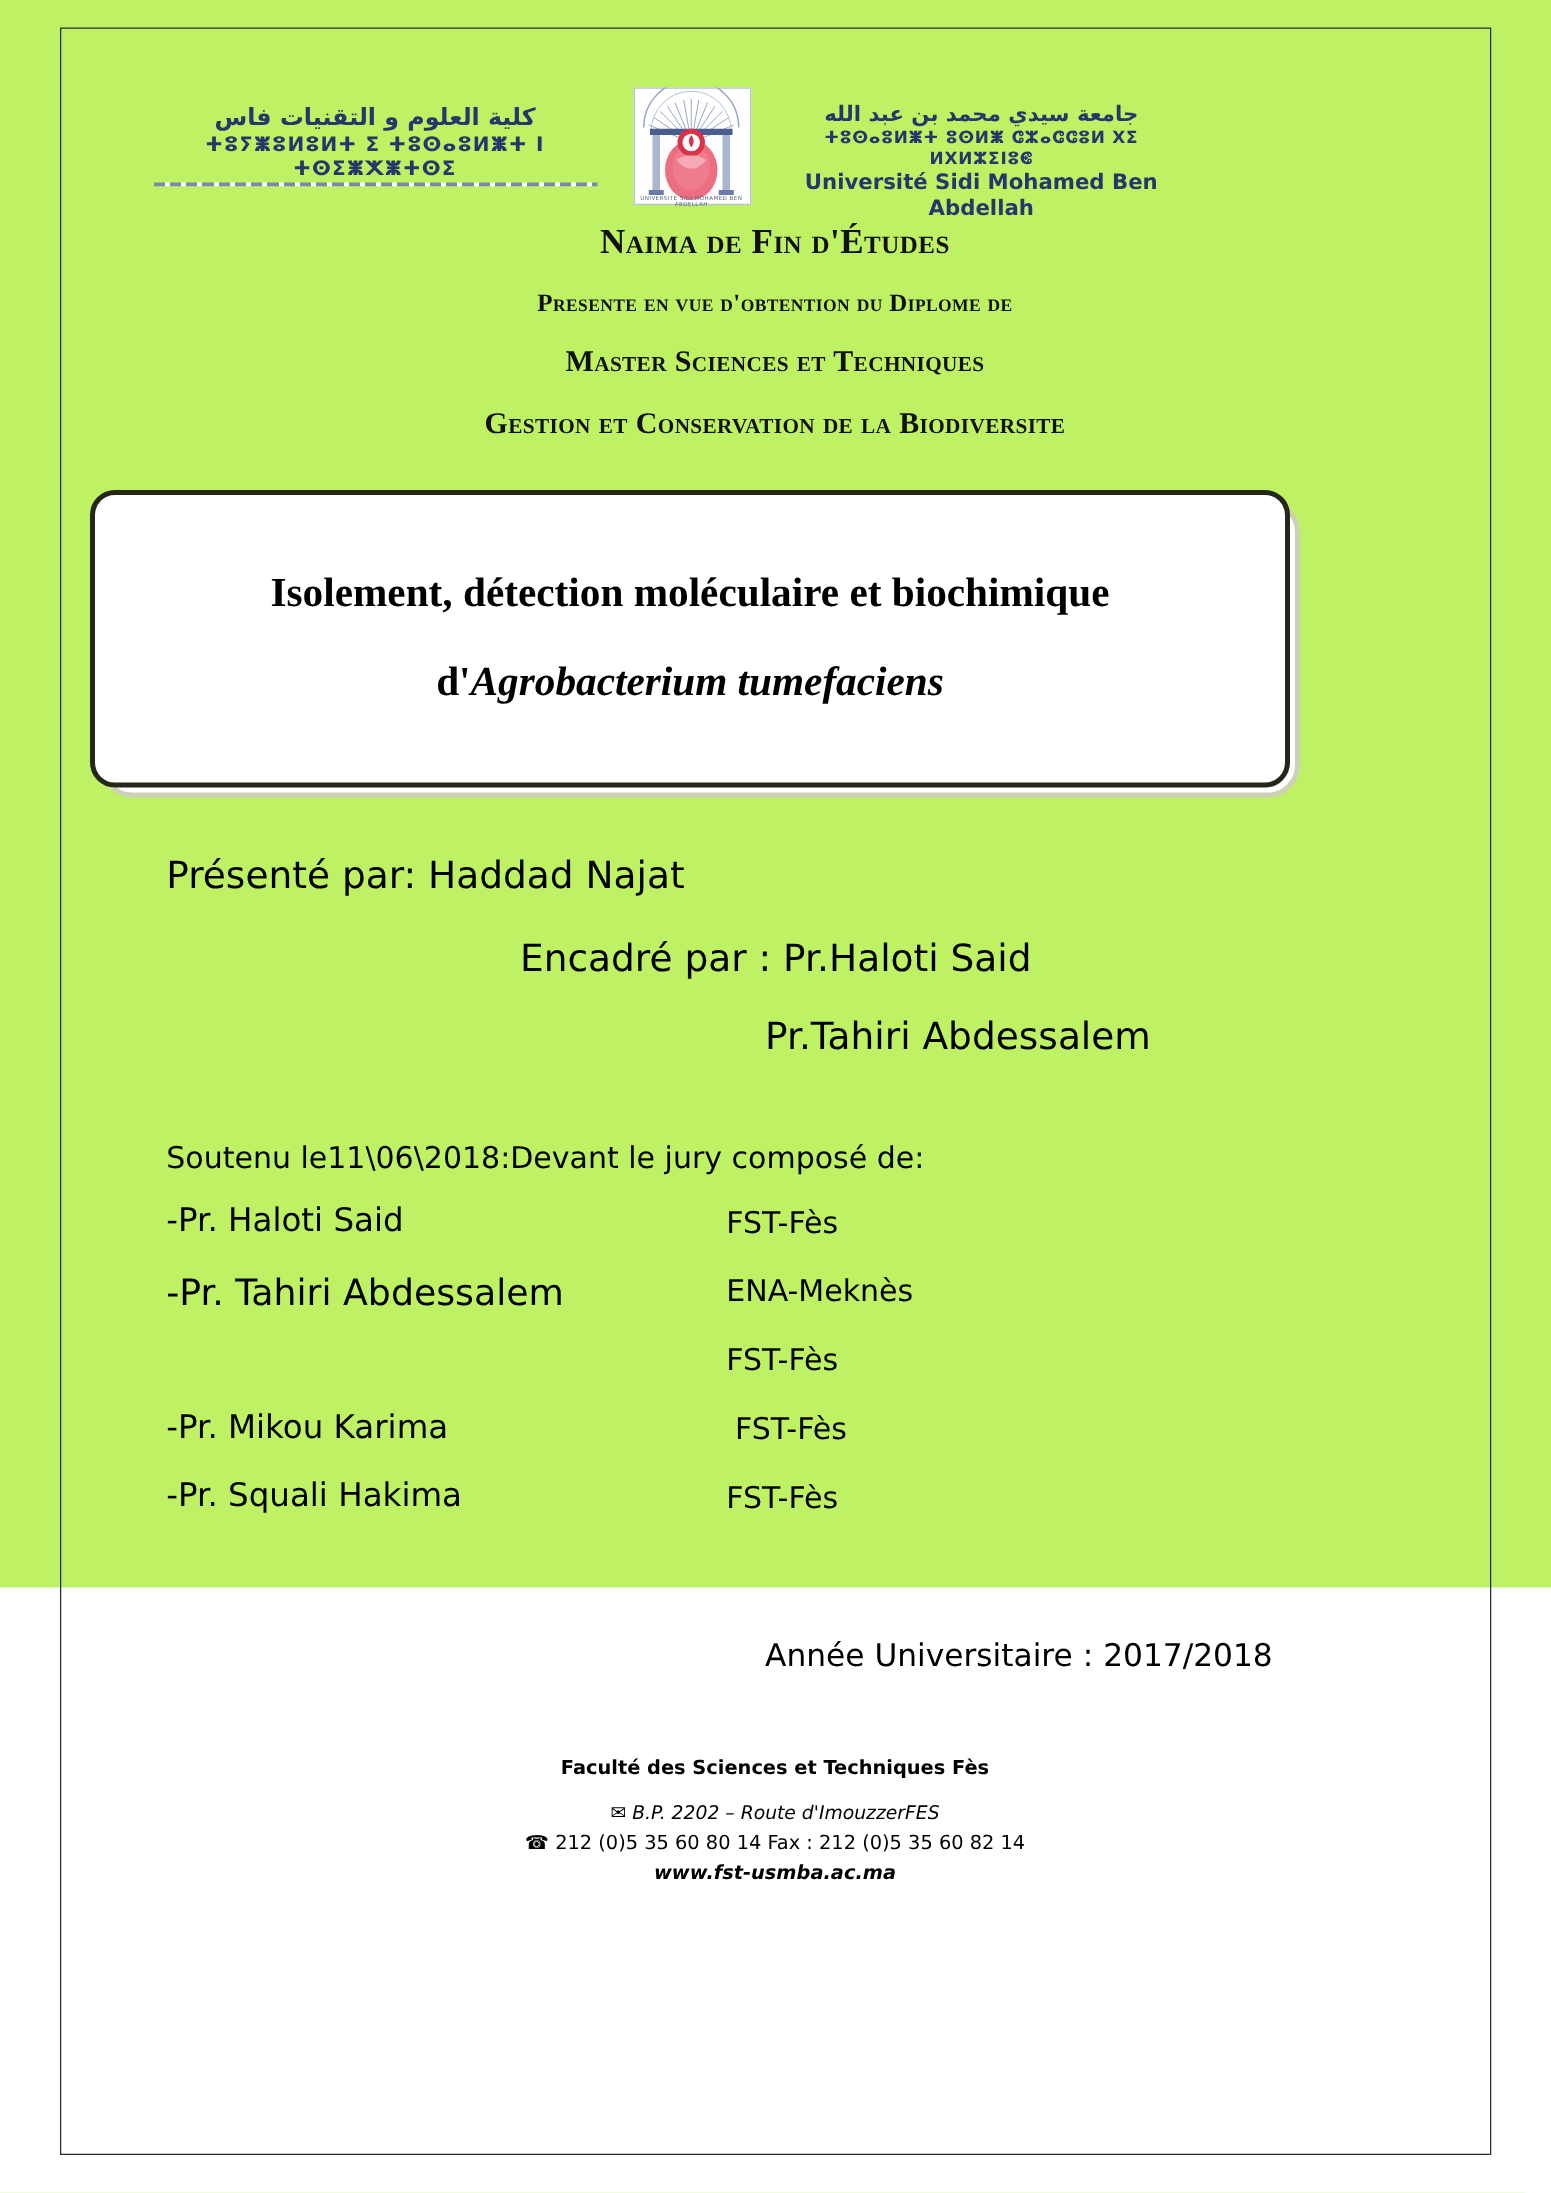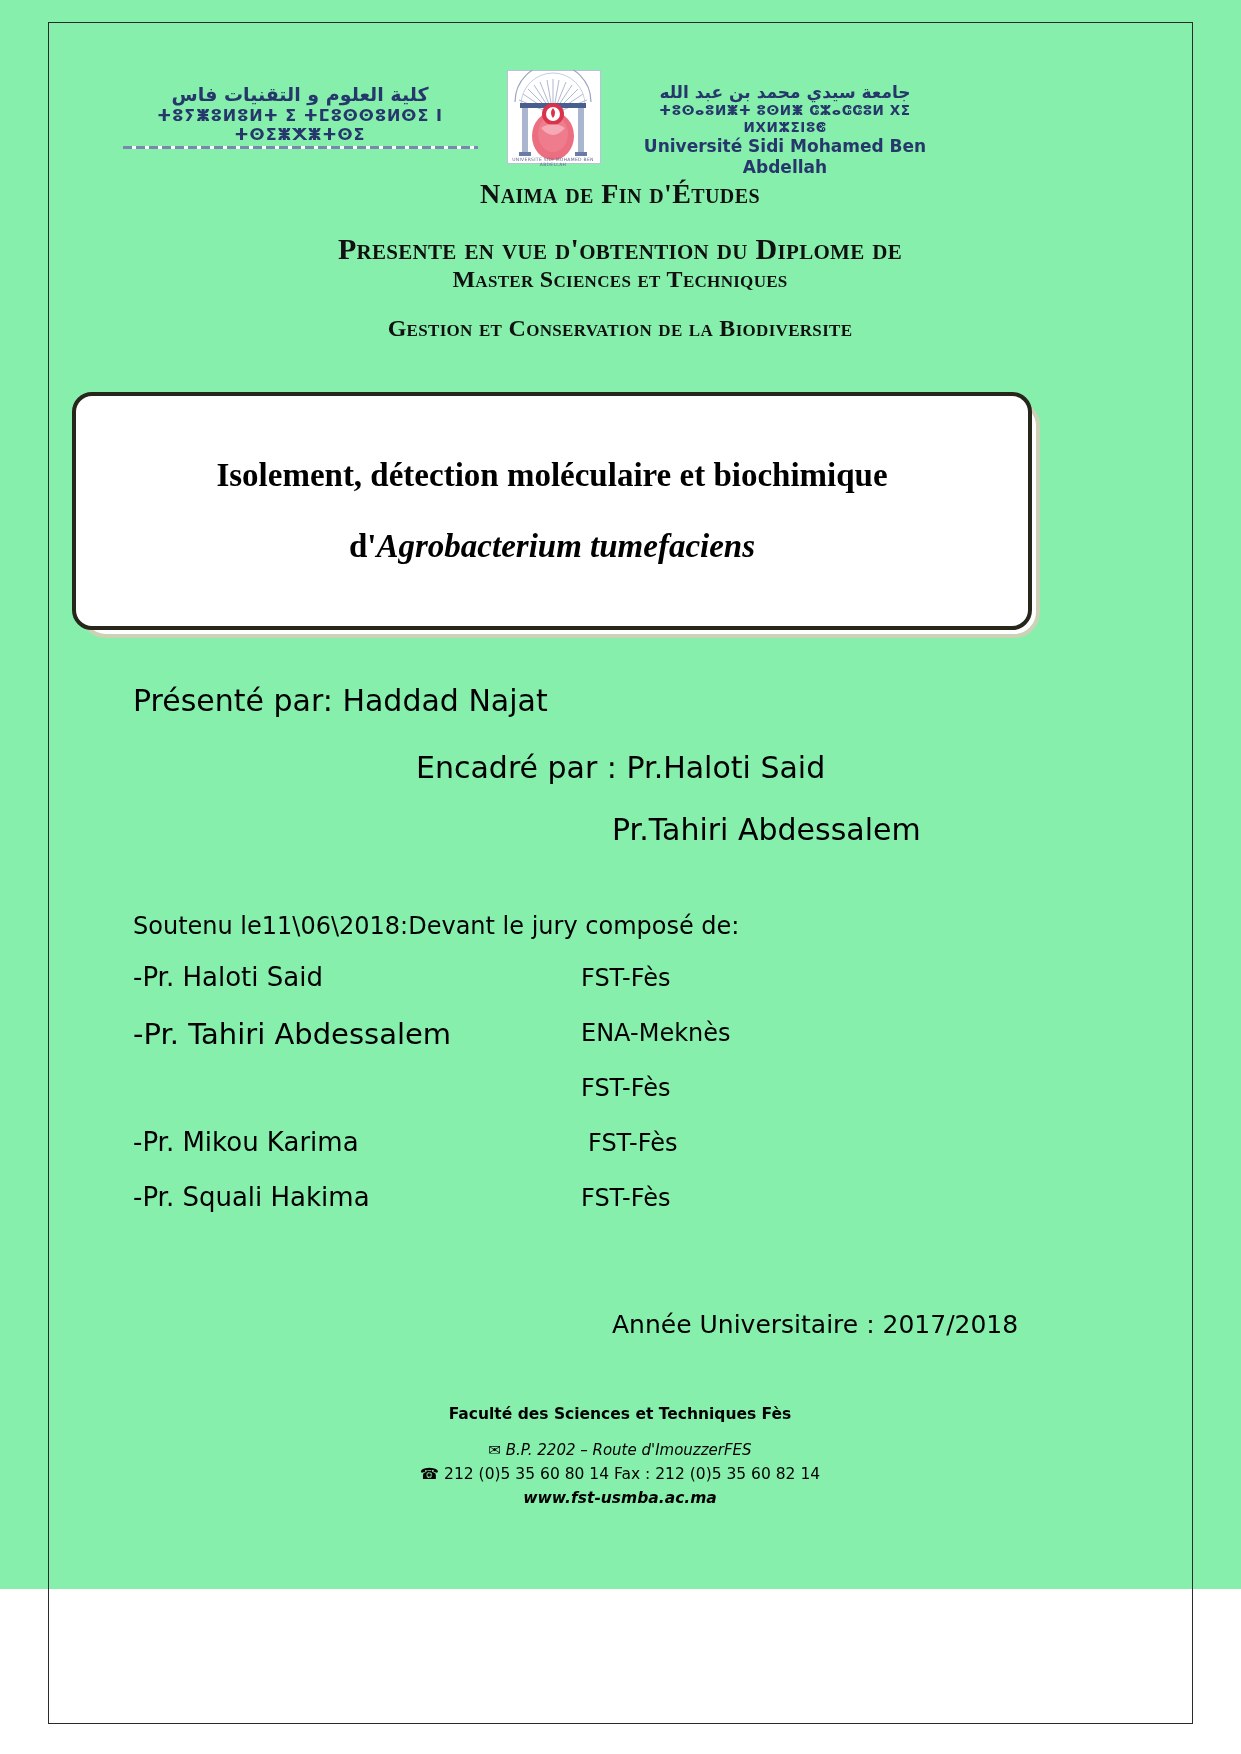--- a/index.html
+++ b/index.html
@@ -1,18 +1,18 @@
 <!DOCTYPE html>
 <html><head>
 <meta charset="utf-8">
 <style>
   html,body{margin:0;padding:0;background:#fff;}
   body{width:1241px;height:1754px;position:relative;font-family:"Liberation Serif",serif;}
 
-  .page{position:absolute;left:0;top:0;width:1241px;height:1589px;background:#86efac;}
+  .page{position:absolute;left:0;top:0;width:1241px;height:1270px;background:#bef264;}
   
   .page-frame{position:absolute;left:48px;top:22px;width:1145px;height:1702px;border:1.5px solid #2b2b2b;box-sizing:border-box;}
 
   
   .header{position:absolute;left:110px;top:62px;width:840px;height:110px;}
 
   .logo-left{position:absolute;left:0px;top:22px;width:380px;text-align:center;color:#26386b;}
   .logo-left .ar{font-family:"DejaVu Sans",sans-serif;font-size:19px;font-weight:bold;line-height:1.15;direction:rtl;}
   .logo-left .tif{font-family:"DejaVu Sans",sans-serif;font-size:16px;font-weight:bold;letter-spacing:1px;line-height:1.2;}
   .logo-left .fr{font-family:"DejaVu Sans",sans-serif;font-size:17.5px;font-weight:bold;line-height:1.2;}
@@ -26,21 +26,21 @@
 
   .logo-right{position:absolute;left:510px;top:20px;width:330px;text-align:center;color:#26386b;}
   .logo-right .ar{font-family:"DejaVu Sans",sans-serif;font-size:17px;font-weight:bold;direction:rtl;line-height:1.2;}
   .logo-right .tif{font-family:"DejaVu Sans",sans-serif;font-size:13.5px;font-weight:bold;letter-spacing:.6px;line-height:1.25;}
   .logo-right .fr{font-family:"DejaVu Sans",sans-serif;font-size:17px;font-weight:bold;line-height:1.25;}
 
   
   .degree{position:absolute;left:150px;top:178px;width:940px;text-align:center;}
   .degree div{font-family:"Liberation Serif",serif;font-weight:bold;font-variant:small-caps;color:#111;}
   .d1{font-size:28px;margin-bottom:22px;letter-spacing:.4px;}
-  .d2{font-size:30px;letter-spacing:.3px;}
+  .d2{font-size:20px;margin-bottom:22px;letter-spacing:.3px;}
   .d3{font-size:24px;margin-bottom:22px;letter-spacing:.3px;}
   .d4{font-size:24px;letter-spacing:.3px;}
 
   
   .titlebox-wrap{position:absolute;left:72px;top:392px;width:968px;height:246px;}
   .titlebox-shadow{position:absolute;left:8px;top:8px;width:960px;height:238px;
       border:4px solid #cdd2b6;border-radius:26px;box-sizing:border-box;background:#fff;}
   .titlebox{position:absolute;left:0;top:0;width:960px;height:238px;
       border:4px solid #26261a;border-radius:20px;box-sizing:border-box;background:#fff;
       display:flex;flex-direction:column;justify-content:center;align-items:center;}
@@ -76,21 +76,21 @@
 <body>
 
 <div class="page">
 
   <div class="page-frame"></div>
 
   <div class="header">
 
     <div class="logo-left">
       <div class="ar">كلية العلوم و التقنيات فاس</div>
-      <div class="tif">ⵜⵓⵢⵥⵓⵍⵓⵍⵜ ⵉ ⵜⵎⵓⵙⵙⵓⵍⵙⵉ ⵏ ⵜⵙⵉⵥⵅⵥⵜⵙⵉ</div>
+      <div class="tif">ⵜⵓⵢⵥⵓⵍⵓⵍⵜ ⵉ ⵜⵓⵙⴰⵓⵍⵥⵜ ⵏ ⵜⵙⵉⵥⵅⵥⵜⵙⵉ</div>
       <div class="rule"></div>
     </div>
 
     <div class="emblem">
       <div class="frame"></div>
       <svg width="92" height="100" viewBox="0 0 92 100" style="position:absolute;left:0;top:8px;">
 
         <g stroke="#9aa6c2" stroke-width="0.8" fill="none">
           <path d="M46 44 L12 30"></path>
             <path d="M46 44 L16 24"></path>

